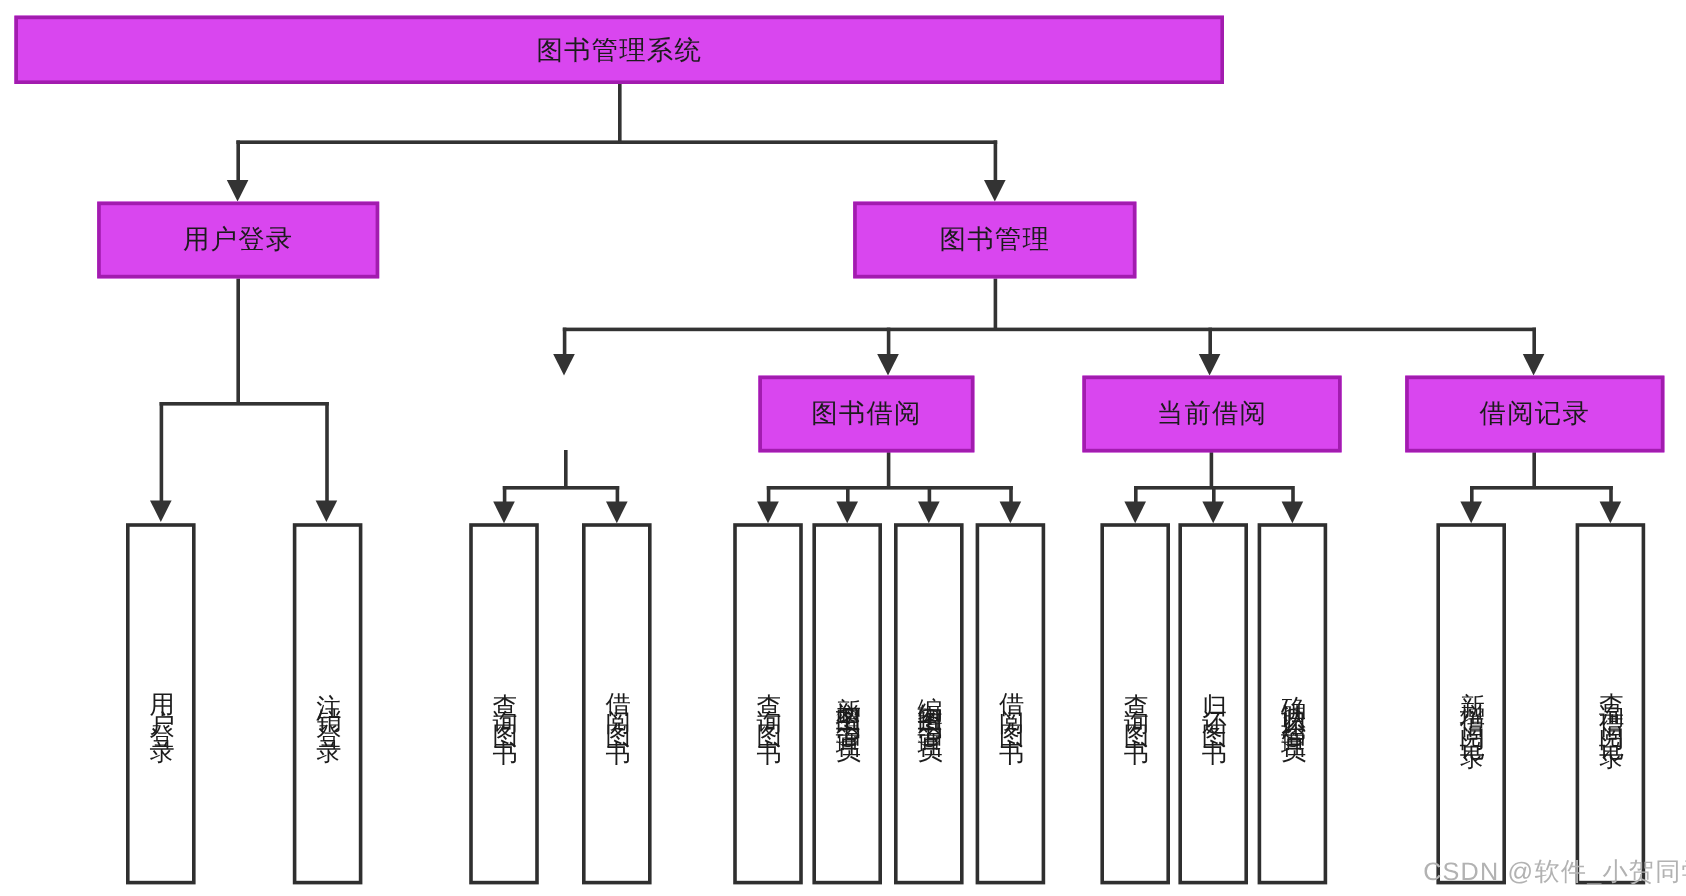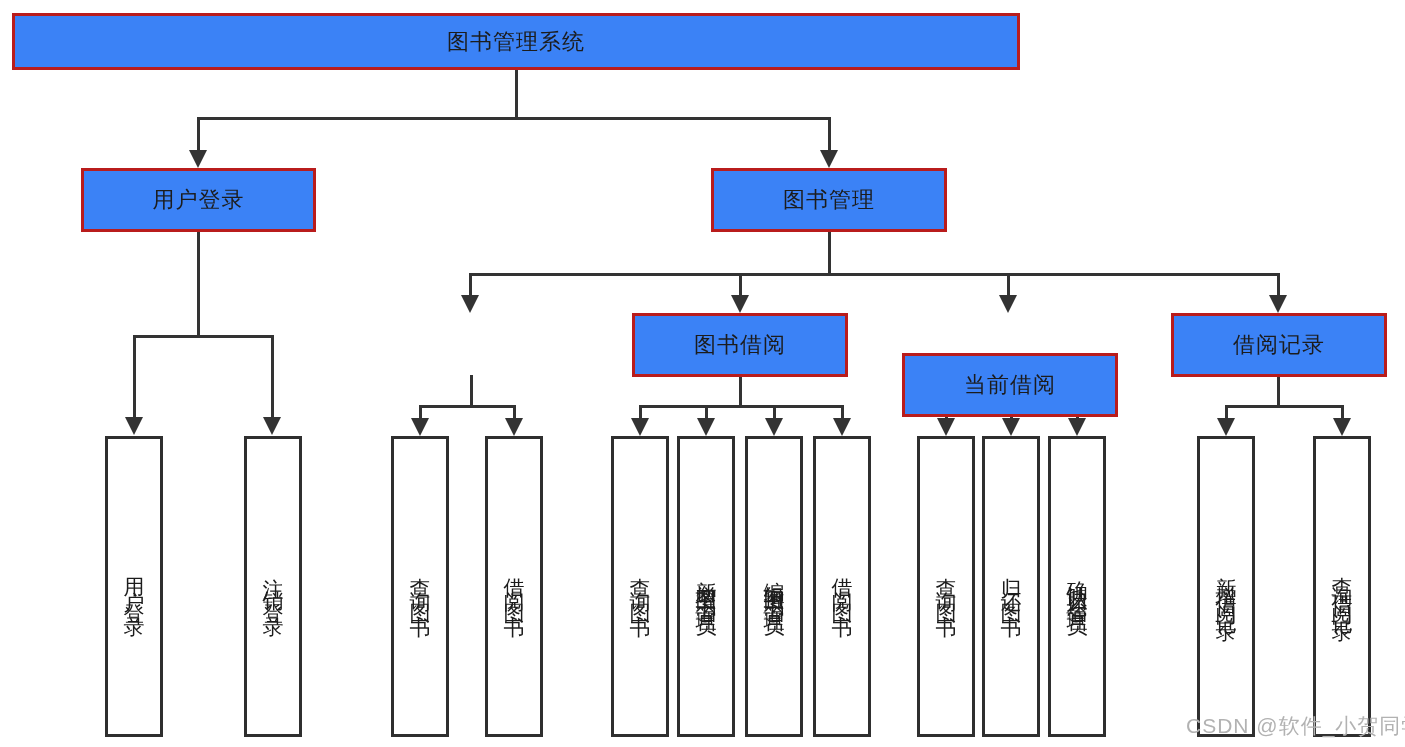--- a/index.html
+++ b/index.html
@@ -1,21 +1,21 @@
 <!DOCTYPE html>
 <html><head>
 <meta charset="utf-8">
 <style>
   html,body{margin:0;padding:0;background:#ffffff;}
   body{font-family:"Liberation Sans",sans-serif;}
   #canvas{position:relative;width:1405px;height:747px;background:#ffffff;overflow:hidden;}
   .line{position:absolute;background:#333333;z-index:1;}
   .ah{position:absolute;width:0;height:0;border-left:9px solid transparent;
       border-right:9px solid transparent;border-top:18px solid #333333;z-index:1;}
-  .hbox{position:absolute;box-sizing:border-box;border:3px solid #b91c1c;background:#3b82f6;
+  .hbox{position:absolute;box-sizing:border-box;border:3px solid #a21caf;background:#d946ef;
         display:flex;align-items:center;justify-content:center;
         font-size:22px;color:#1c1c1c;z-index:2;letter-spacing:1px;}
   .vbox{position:absolute;box-sizing:border-box;border:3px solid #2f2f2f;background:#ffffff;
         top:436px;height:301px;width:58px;display:flex;align-items:center;justify-content:center;
         writing-mode:vertical-rl;text-orientation:mixed;
         font-size:21px;color:#1c1c1c;z-index:2;}
   .sp-short{letter-spacing:13px;}
   .sp-med{letter-spacing:9px;}
   .sp-long{letter-spacing:5px;}
   #watermark{position:absolute;left:1186px;top:712px;font-size:21px;color:#b2b2b2;
@@ -83,22 +83,22 @@
   <div class="line" style="left:1225px;top:405px;width:3px;height:15px;"></div>
   <div class="ah" style="left:1217px;top:418px;"></div>
   <div class="line" style="left:1341px;top:405px;width:3px;height:15px;"></div>
   <div class="ah" style="left:1333px;top:418px;"></div>
 
   <div class="hbox" style="left:12px;top:13px;width:1008px;height:57px;">图书管理系统</div>
 
   <div class="hbox" style="left:81px;top:168px;width:235px;height:64px;">用户登录</div>
   <div class="hbox" style="left:711px;top:168px;width:236px;height:64px;">图书管理</div>
 
-  <div class="hbox" style="left:632px;top:313px;width:216px;height:64px;">图书借阅</div>
-  <div class="hbox" style="left:902px;top:313px;width:216px;height:64px;margin-top:40px;">当前借阅</div>
+  <div class="hbox" style="left:632px;top:313px;width:180px;height:64px;">图书借阅</div>
+  <div class="hbox" style="left:902px;top:313px;width:216px;height:64px;">当前借阅</div>
   <div class="hbox" style="left:1171px;top:313px;width:216px;height:64px;">借阅记录</div>
 
   <div class="vbox sp-short" style="left:105px;">用户登录</div>
   <div class="vbox sp-short" style="left:244px;">注销登录</div>
 
   <div class="vbox sp-short" style="left:391px;">查询图书</div>
   <div class="vbox sp-short" style="left:485px;">借阅图书</div>
 
   <div class="vbox sp-short" style="left:611px;">查询图书</div>
   <div class="vbox sp-long" style="left:677px;">新增图书（管理员）</div>

